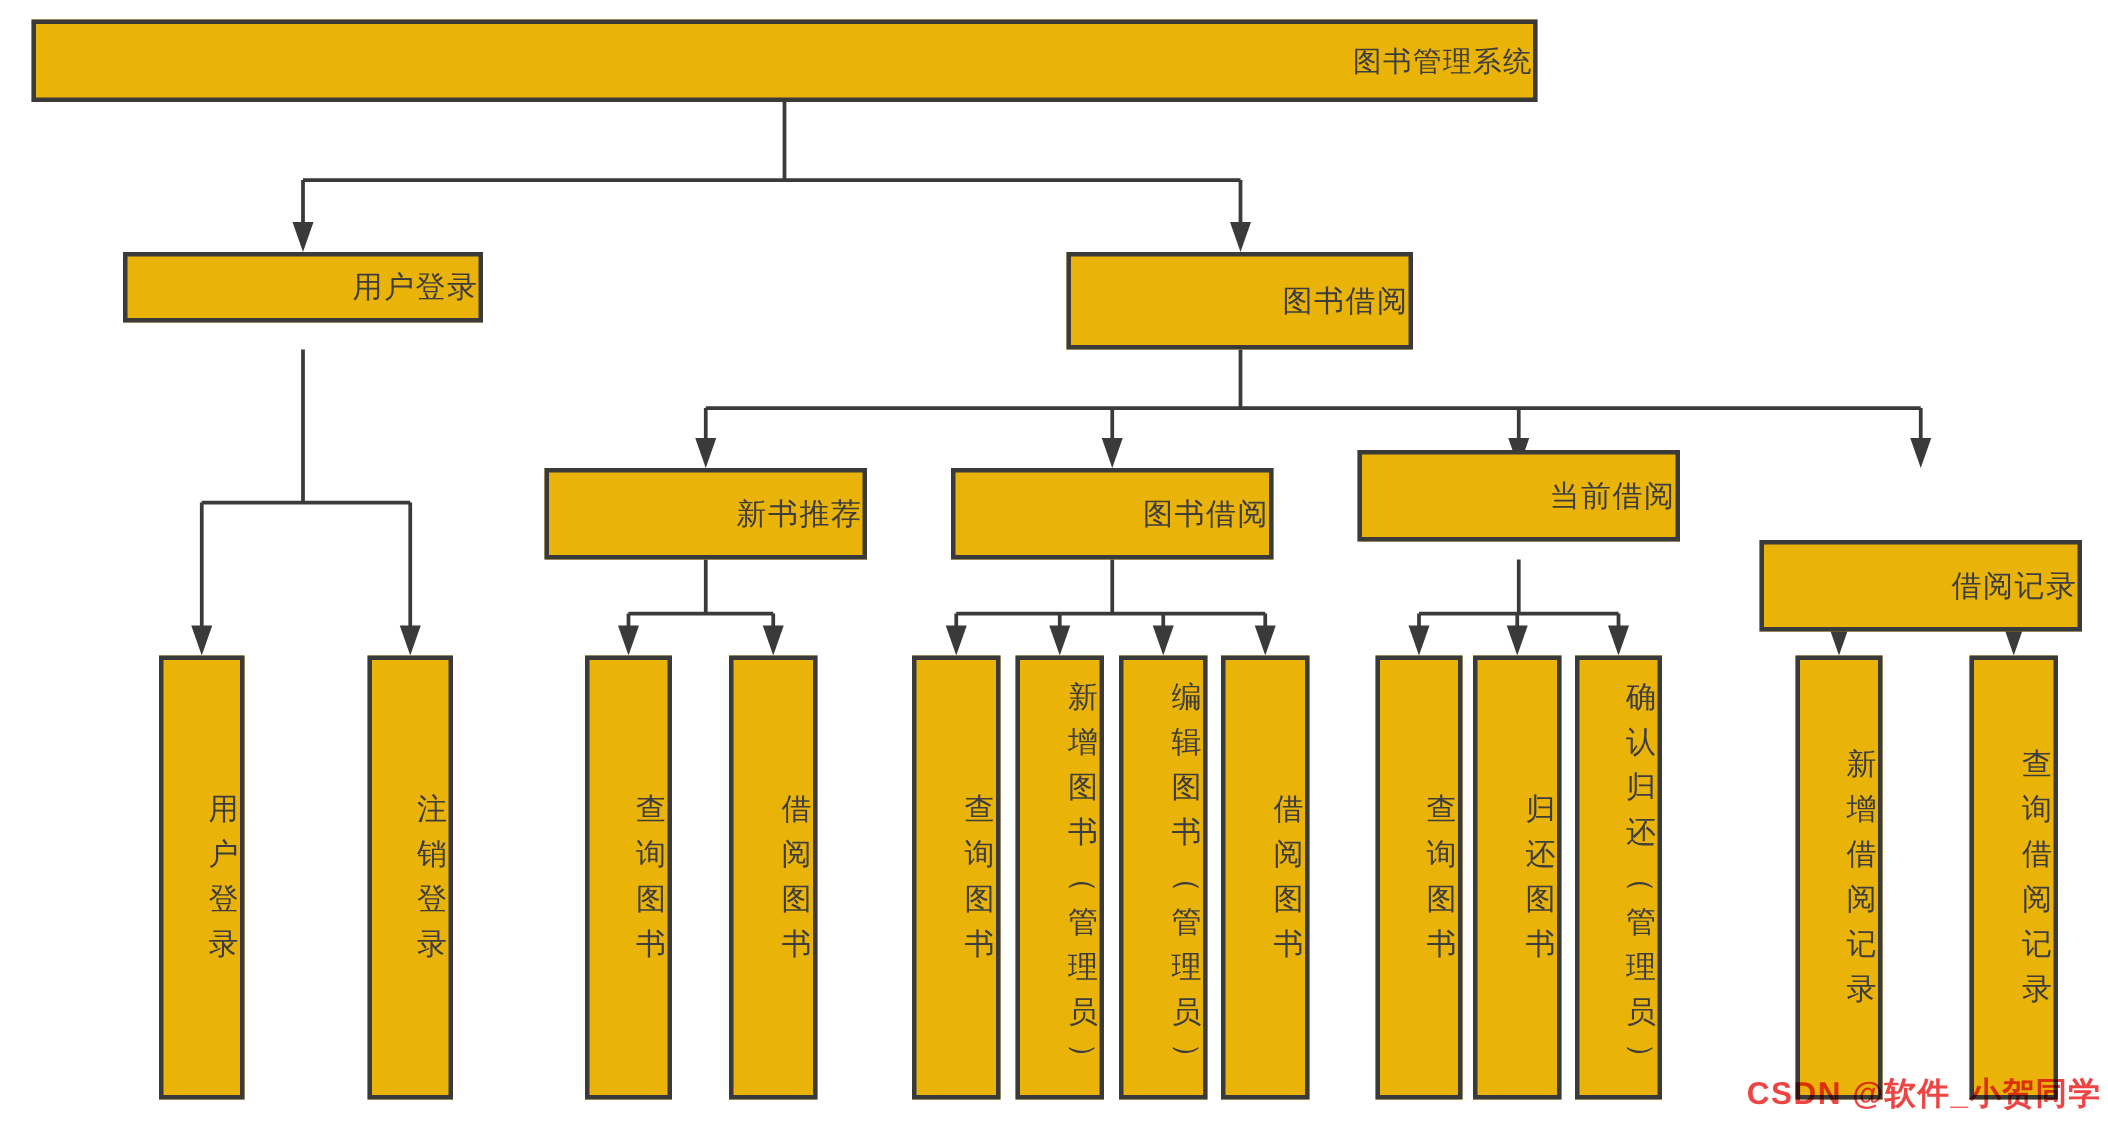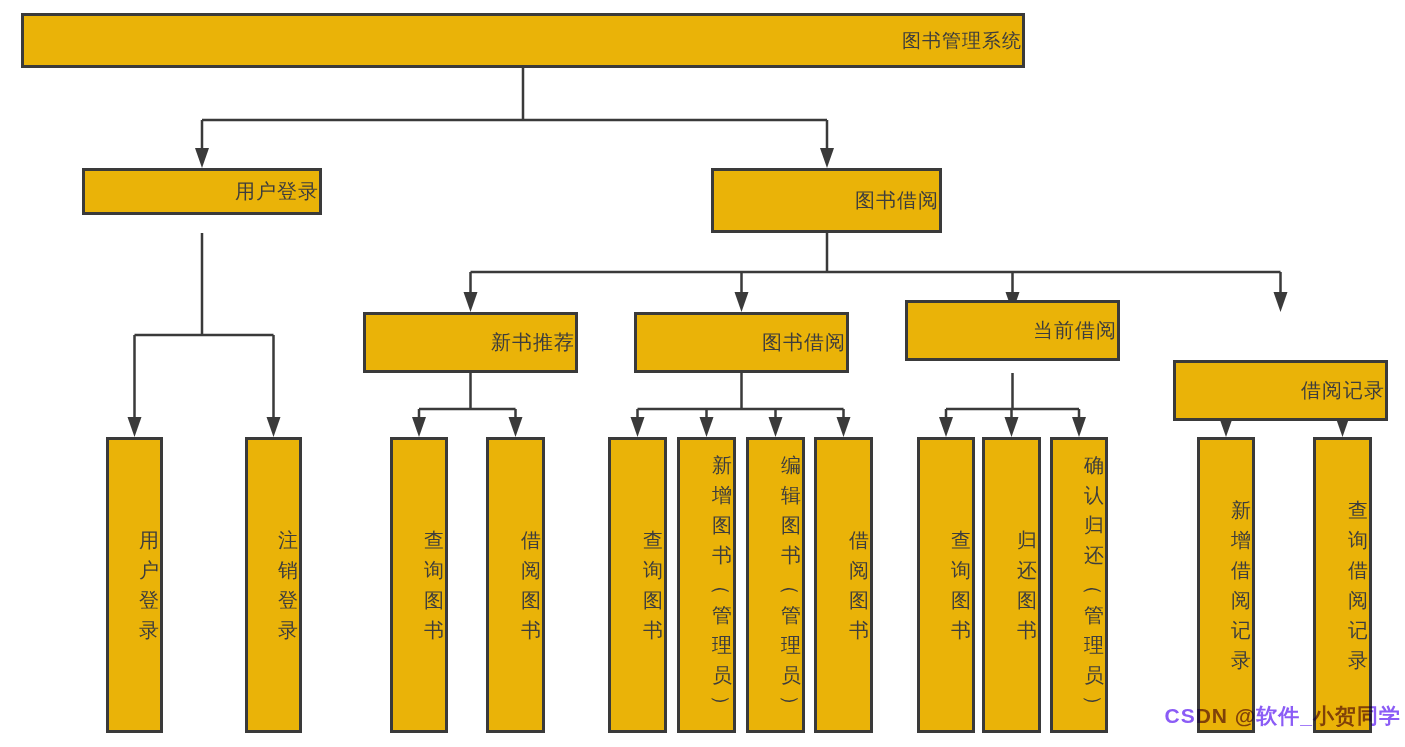--- a/index.html
+++ b/index.html
@@ -22,22 +22,22 @@
   
   .vbox { top:437px; height:296px; }
   .vtext { display:flex; flex-direction:column; align-items:center; }
   .vtext span {
     display:block; width:22px; height:30px; line-height:30px;
     font-size:20px; text-align:center; color:#3d3d3d;
   }
   .vtext span.rotchar { transform:rotate(90deg); }
 
   #watermark {
-    position:absolute; right:4px; bottom:17px; z-index:5;
-    font-size:21px; font-weight:bold; color:#8b5cf6;
+    position:absolute; right:4px; bottom:4px; z-index:5;
+    font-size:21px; font-weight:bold; color:#ef4444;
     letter-spacing:1px; mix-blend-mode:multiply; white-space:nowrap;
   }
 </style>
 </head>
 <body>
 
 <div id="stage">
 
   <svg id="connector-layer" width="1405" height="747" viewBox="0 0 1405 747">
     <g stroke="#3a3a3a" stroke-width="2.5" fill="none">

